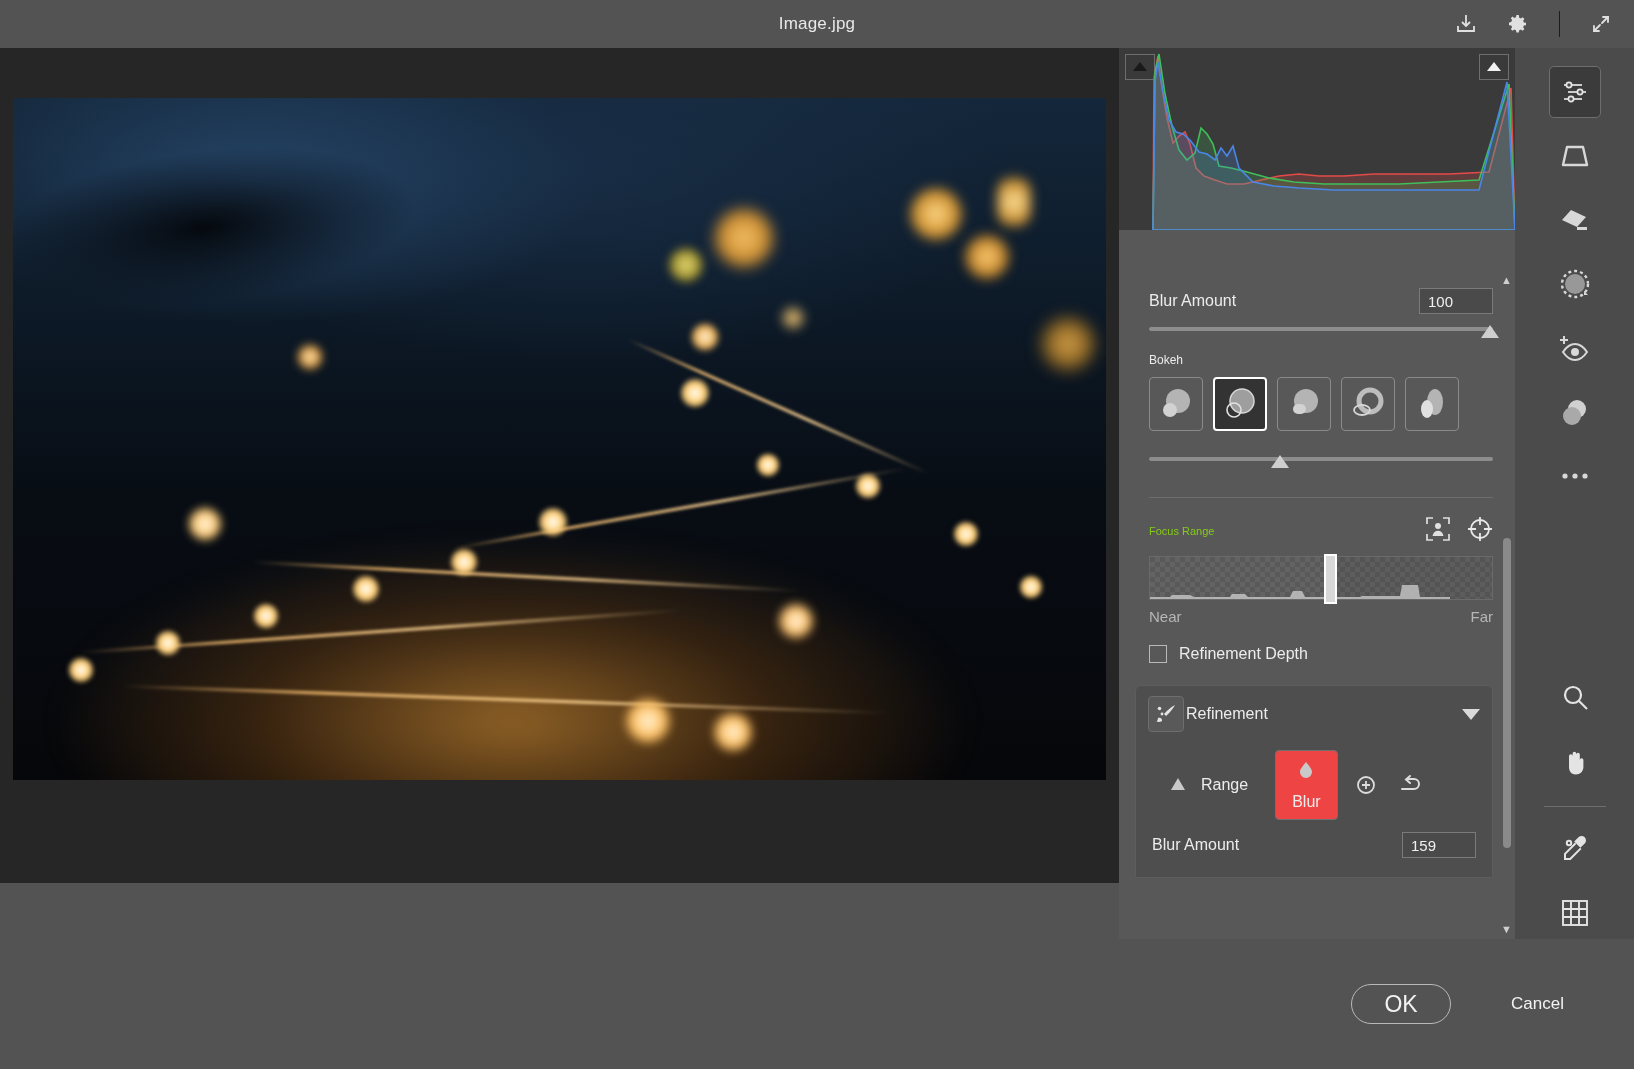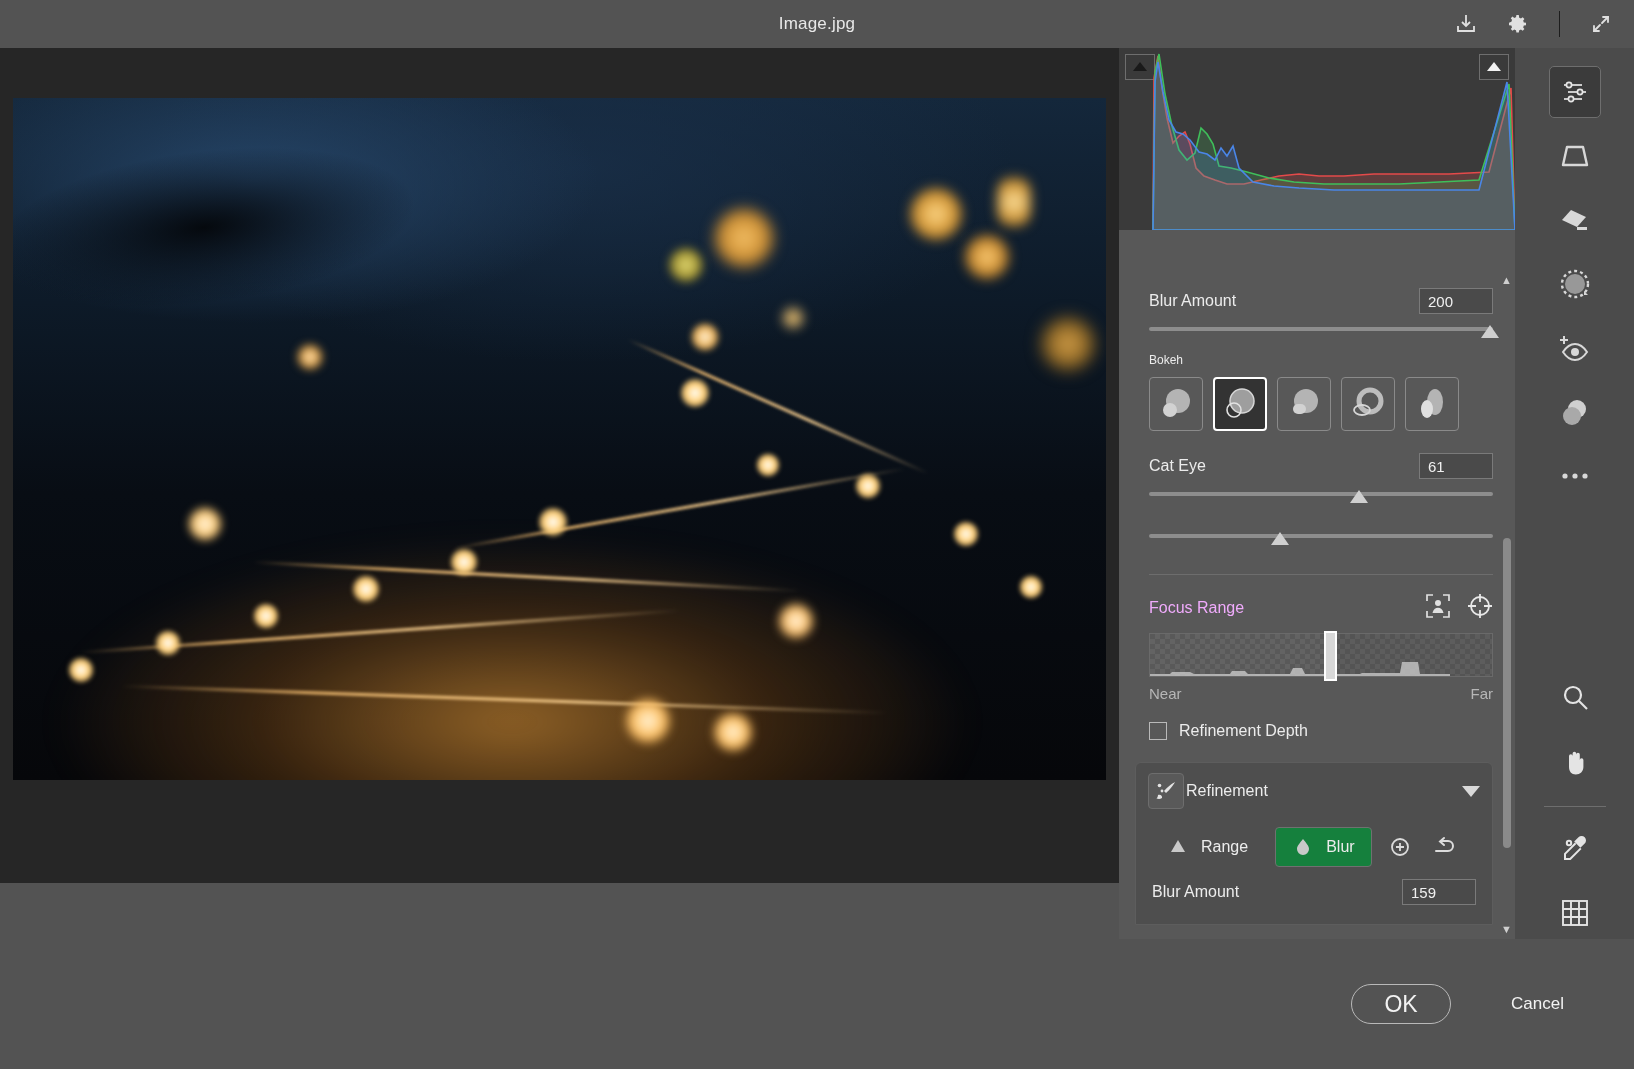--- a/index.html
+++ b/index.html
@@ -142,21 +142,21 @@
     width: 36px; height: 36px; background: #595959; border: 1px solid #6d6d6d; border-radius: 4px;
     display: flex; align-items: center; justify-content: center;
   }
   .refine-title { color: #ececec; font-size: 16px; flex: 1; }
   .caret { width: 0; height: 0; border-left: 9px solid transparent; border-right: 9px solid transparent; border-top: 11px solid #d9d9d9; cursor: pointer; }
   .mode-row { display: flex; align-items: center; gap: 10px; padding: 8px 10px 12px 14px; }
   .mode-btn {
     display: flex; align-items: center; gap: 12px; padding: 8px 16px; border-radius: 4px;
     color: #ececec; font-size: 16px; cursor: pointer; border: 1px solid transparent;
   }
-  .mode-btn.on { background: #15803d; border-color: #707070; }
+  .mode-btn.on { background: #ef4444; border-color: #707070; flex-direction: column; }
   .rsec { padding: 0 16px 10px 16px; }
 
   .pscroll {
     position: absolute; right: 4px; top: 8px; width: 8px; bottom: 8px;
   }
   .pscroll .thumb { position: absolute; left: 0; width: 8px; top: 260px; height: 310px; background: #8a8a8a; border-radius: 4px; }
   .pscroll .arrowT, .pscroll .arrowB { position: absolute; left: -2px; color: #cfcfcf; font-size: 11px; }
   .pscroll .arrowT { top: -4px; } .pscroll .arrowB { bottom: -4px; }
 
   
@@ -280,21 +280,21 @@
       </svg>
     </div>
     <div class="histo-gutter"></div>
 
     <div class="panel-scroll">
       <div class="panel-inner">
 
         <div class="sec">
           <div class="row-label">
             <span>Blur Amount</span>
-            <div class="numbox">200</div>
+            <div class="numbox">100</div>
           </div>
           <div class="slider">
             <div class="track"></div>
             <div class="knob" style="left:calc(99% - 9px);"></div>
           </div>
 
           <div class="bokeh-label">Bokeh</div>
           <div class="bokeh-row">
             <div class="bokeh-item">
               <svg width="40" height="40" viewBox="0 0 40 40">
@@ -322,43 +322,33 @@
             </div>
             <div class="bokeh-item">
               <svg width="40" height="40" viewBox="0 0 40 40">
                   <ellipse cx="23" cy="18" rx="8" ry="13" fill="#b4b4b4"></ellipse>
                   <ellipse cx="15" cy="25" rx="6" ry="9" fill="#e0e0e0"></ellipse>
                 </svg>
             </div>
           </div>
         </div>
 
-        <div class="sec">
-          <div class="row-label">
-            <span>Cat Eye</span>
-            <div class="numbox">61</div>
-          </div>
-          <div class="slider">
-            <div class="track"></div>
-            <div class="knob" style="left:calc(61% - 9px);"></div>
-          </div>
-        </div>
 
         <div class="sec">
           <div class="slider">
             <div class="track"></div>
             <div class="knob" style="left:calc(38% - 9px);"></div>
           </div>
         </div>
 
         <div class="divider"></div>
 
         <div class="sec">
           <div class="fr-head">
-            <span style="color:#f0abfc;font-size:16px;">Focus Range</span>
+            <span style="color:#84cc16;font-size:11px;">Focus Range</span>
             <div class="fr-icons">
               <div>
                 <svg width="26" height="26" viewBox="0 0 26 26" fill="none" stroke="#e0e0e0" stroke-width="1.7">
                   <path d="M2 8V2h6"></path>
                     <path d="M24 8V2h-6"></path>
                     <path d="M2 18v6h6"></path>
                     <path d="M24 18v6h-6"></path>
                   <circle cx="13" cy="10" r="3" fill="#e0e0e0" stroke="none"></circle>
                   <path d="M7.5 20c.6-3.5 3-5.2 5.5-5.2s4.9 1.7 5.5 5.2z" fill="#e0e0e0" stroke="none"></path>
                 </svg>

